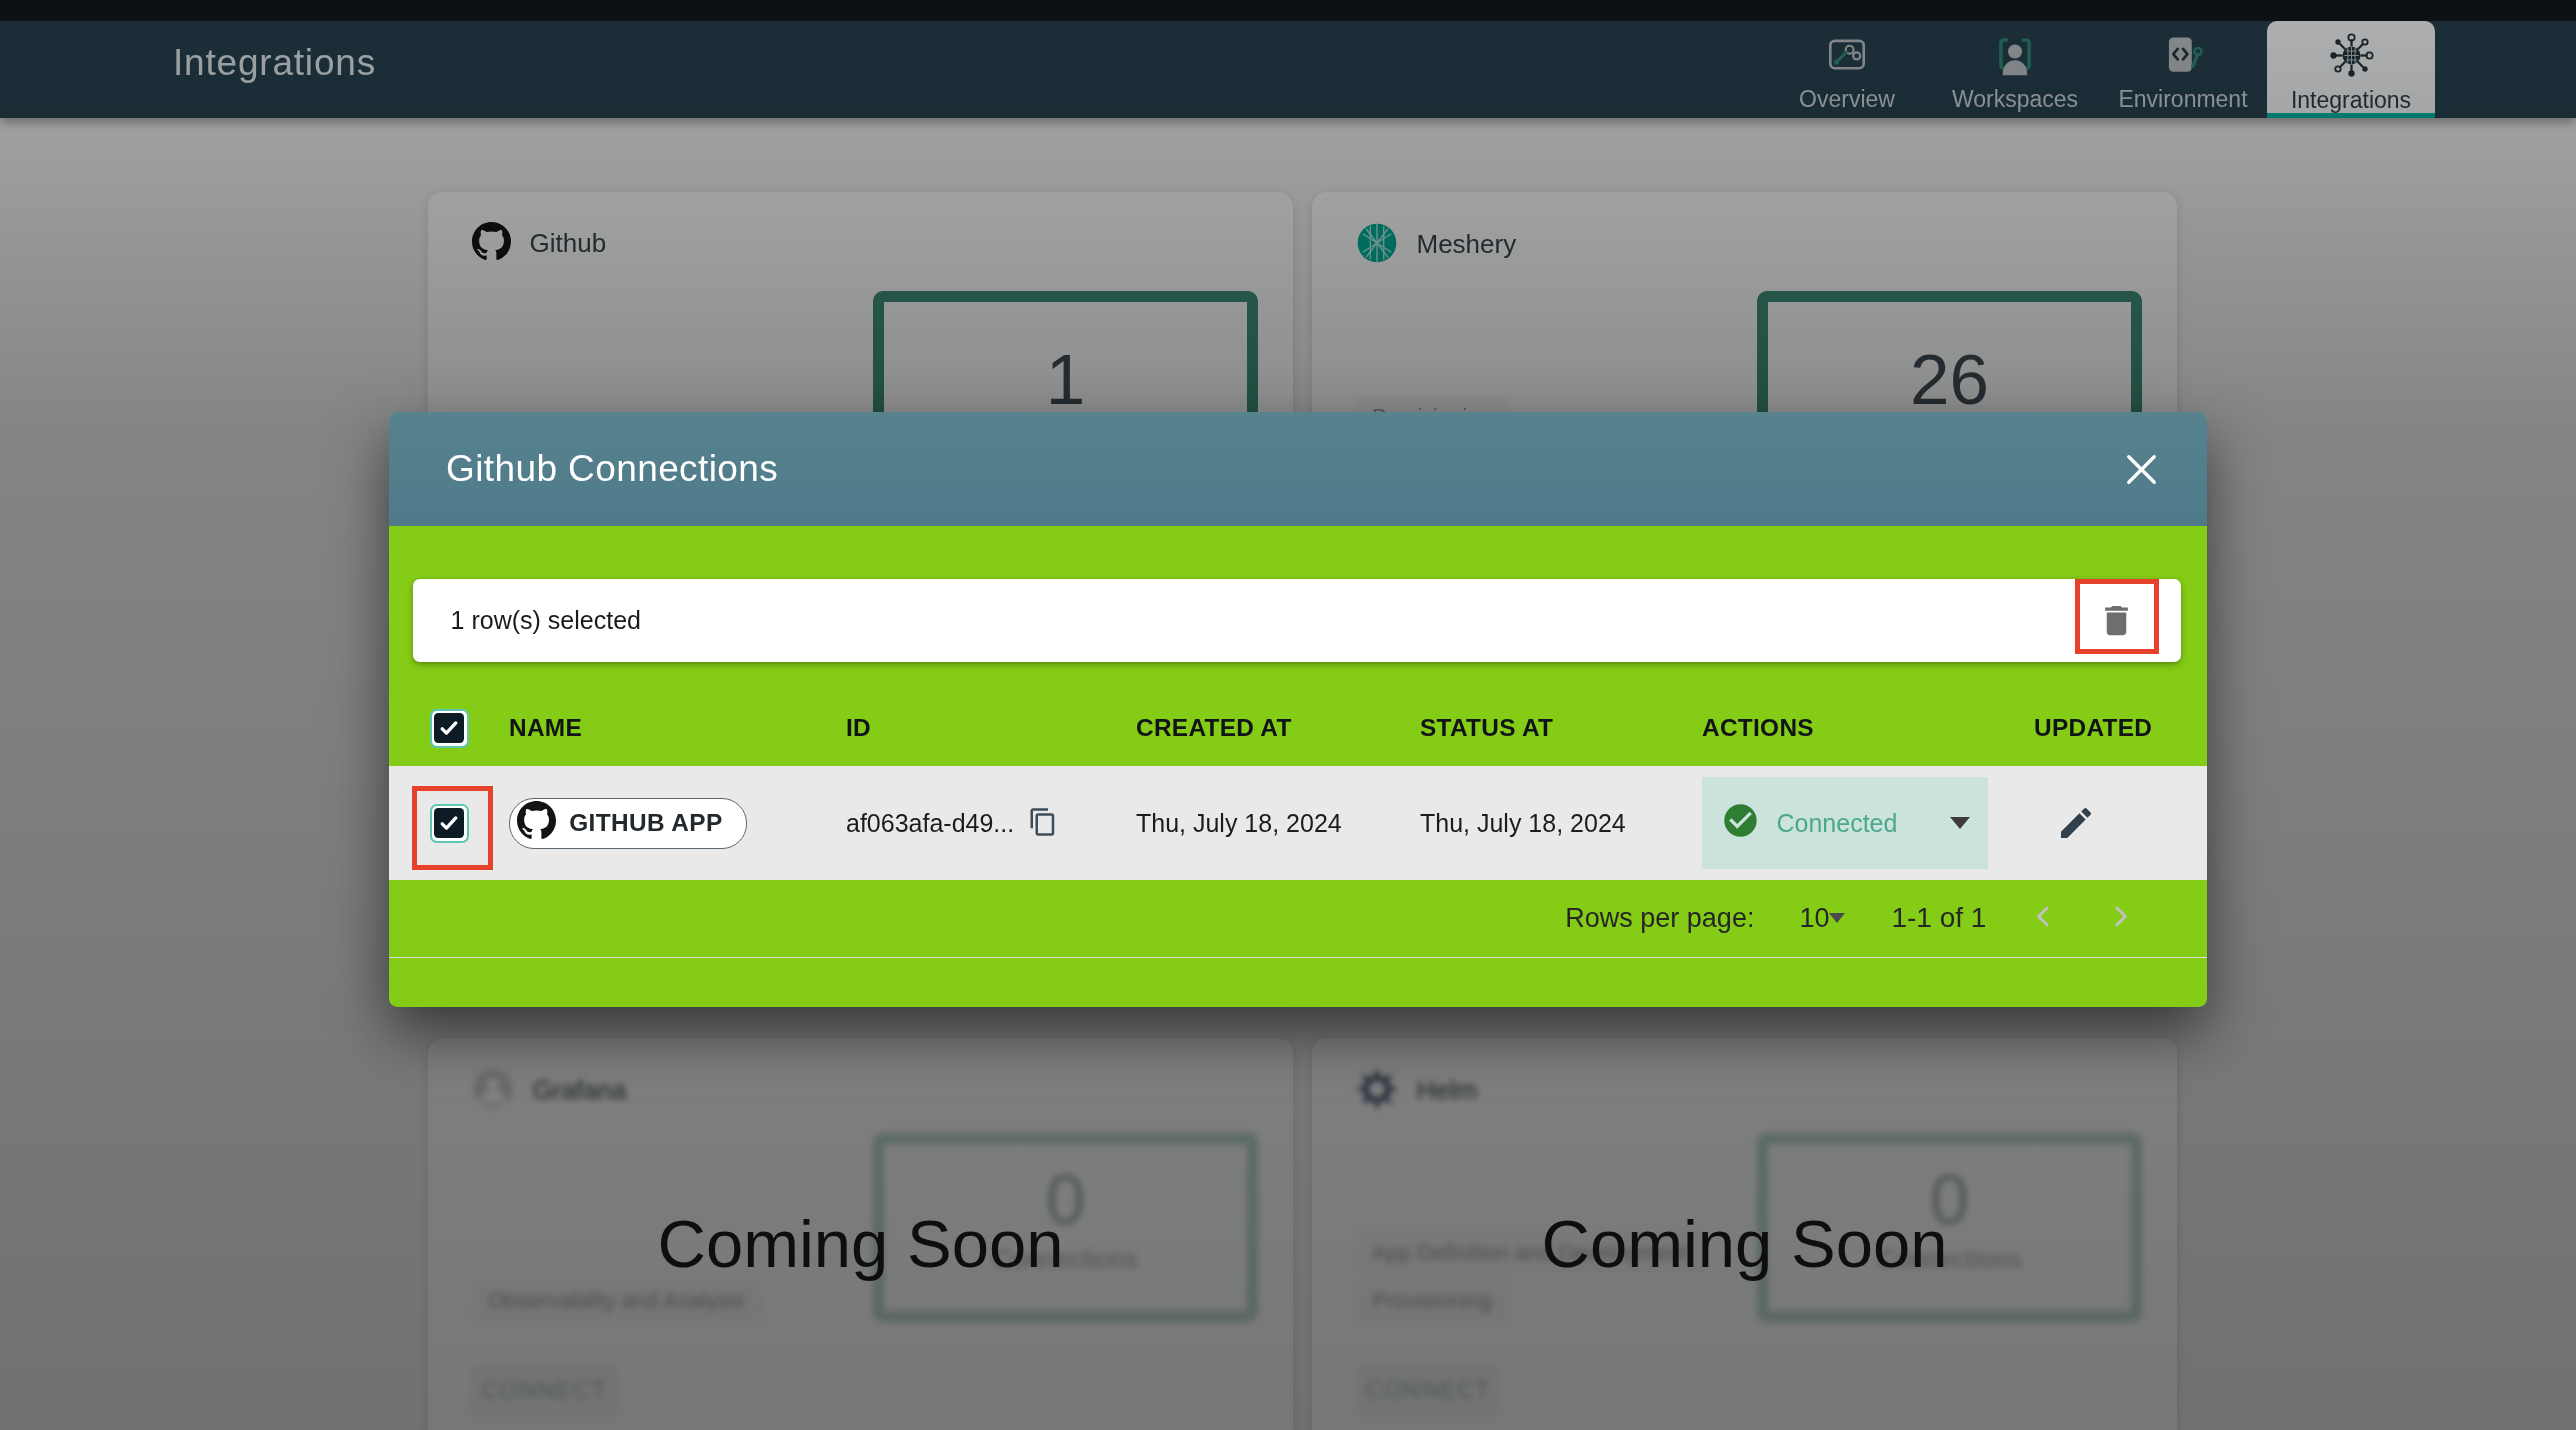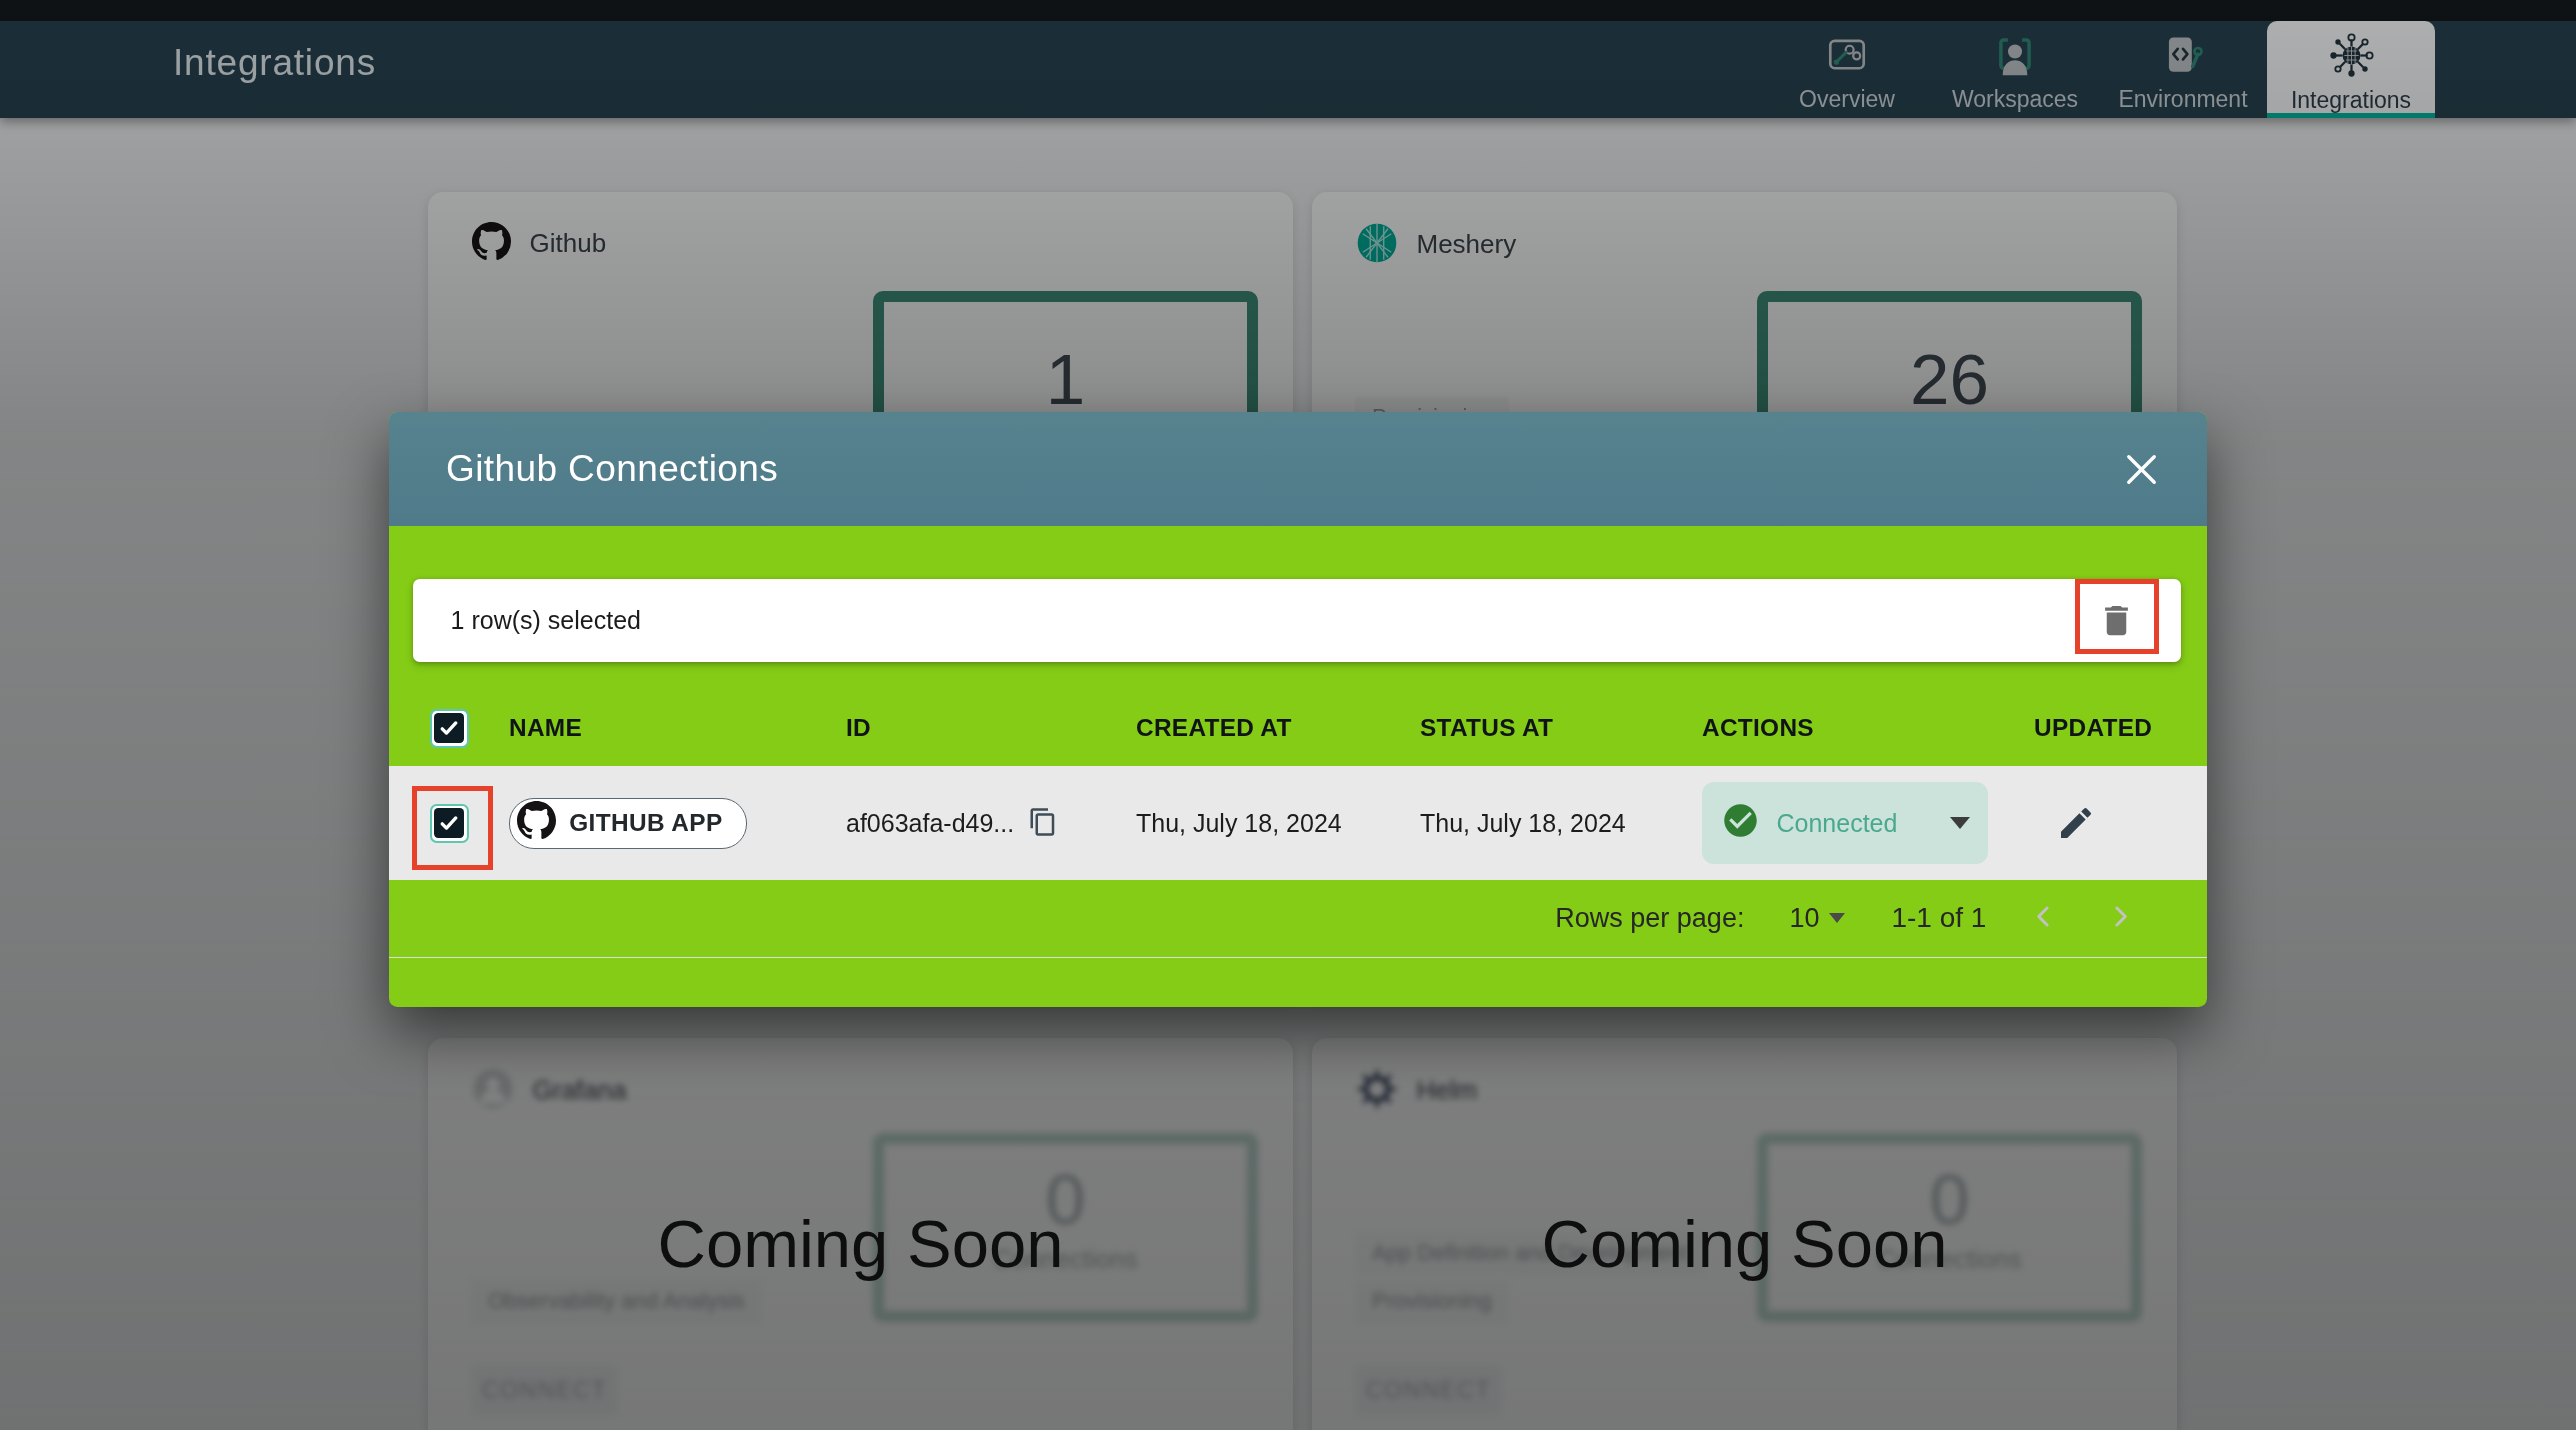--- a/index.html
+++ b/index.html
@@ -73,32 +73,32 @@
   .checkbox { width:39px; height:39px; border:2.5px solid #5fc6b2; border-radius:6.7px; background:#fff;
               display:flex; align-items:center; justify-content:center; cursor:pointer; }
   .checkbox .cb-fill { width:30px; height:30px; background:#0d1b24; border-radius:4.2px;
                        display:flex; align-items:center; justify-content:center; }
 
   .gh-chip { display:flex; align-items:center; gap:13.5px; height:51px; padding:0 23.6px 0 6.7px;
              background:#fff; border:1.7px solid #5b6771; border-radius:25px; cursor:pointer;text-align:right; }
   .gh-chip-label { font-size:24.4px; font-weight:700; color:#23282c; letter-spacing:0.4px; }
   .copy-btn { background:none; border:none; margin-left:11.8px; width:34px; height:34px; cursor:pointer; }
 
-  .status-chip { width:286px; height:82px; background:#cbe3da; border-radius:12px; display:flex;
+  .status-chip { width:286px; height:92px; background:#cbe3da; border-radius:1px; display:flex;
                  align-items:center; padding:0 18.5px; gap:17px; cursor:pointer; }
   .status-text { font-size:25px; color:#4aa88f; }
   .caret { width:0; height:0; border-left:10px solid transparent; border-right:10px solid transparent;
            border-top:12.6px solid #3c3c3c; margin-left:auto; }
   .edit-btn { background:none; border:none; width:40px; height:40px; margin-left:22px; cursor:pointer; }
 
   .pagination { position:absolute; left:0; top:467px; width:1818px; height:79px; display:flex;
                 align-items:center; justify-content:flex-end; padding-right:67px; gap:25px;
                 border-bottom:0.8px solid #dcdcdc; }
   .pg-label { font-size:27px; color:#262626;margin-left:20px; }
-  .pg-select { display:flex; align-items:center; gap:10px; cursor:pointer; }
+  .pg-select { display:flex; align-items:center; cursor:pointer; }
   .pg-select .caret-sm { width:0; height:0; border-left:8.4px solid transparent; border-right:8.4px solid transparent;
                          border-top:10px solid #4a4a4a; }
   .pg-range { font-size:28px; color:#262626; margin-left:21px; }
   .pg-btn { background:none; border:none; width:40px; height:40px; margin-left:11.8px; cursor:default; }
 
   
   .ann-box { position:absolute; border:5.9px solid #e5412b; z-index:20; }
   .ann-trash { left:2075px; top:579px; width:84px; height:75px; }
   .ann-check { left:412px; top:786px; width:81px; height:84px; }
 </style>

